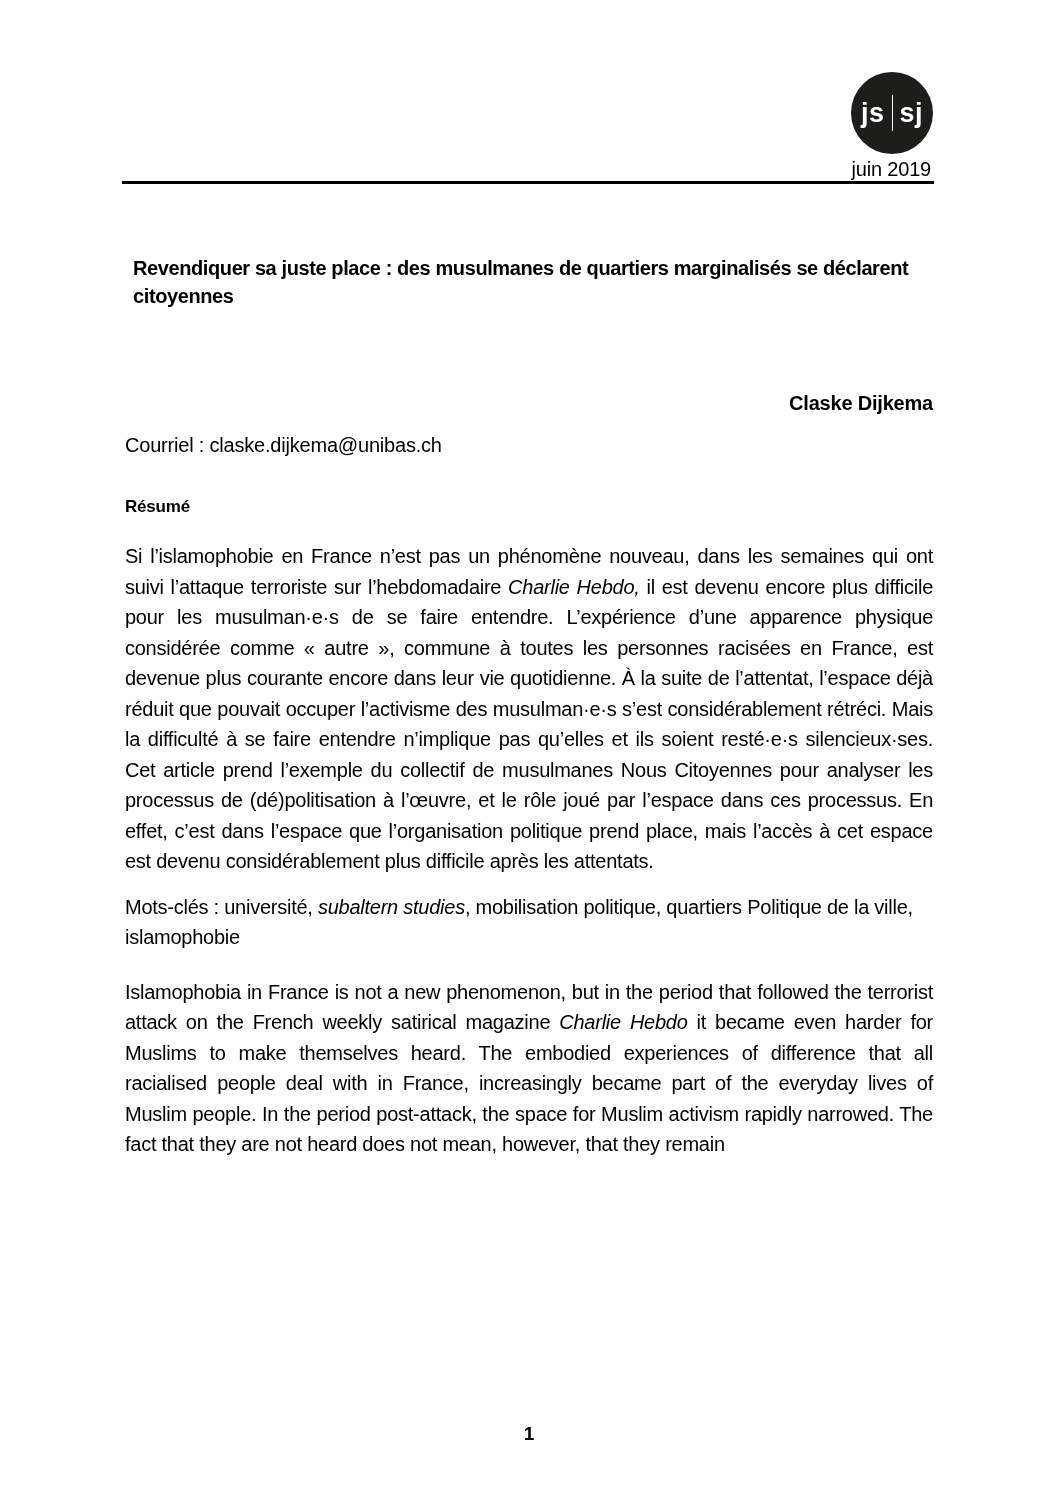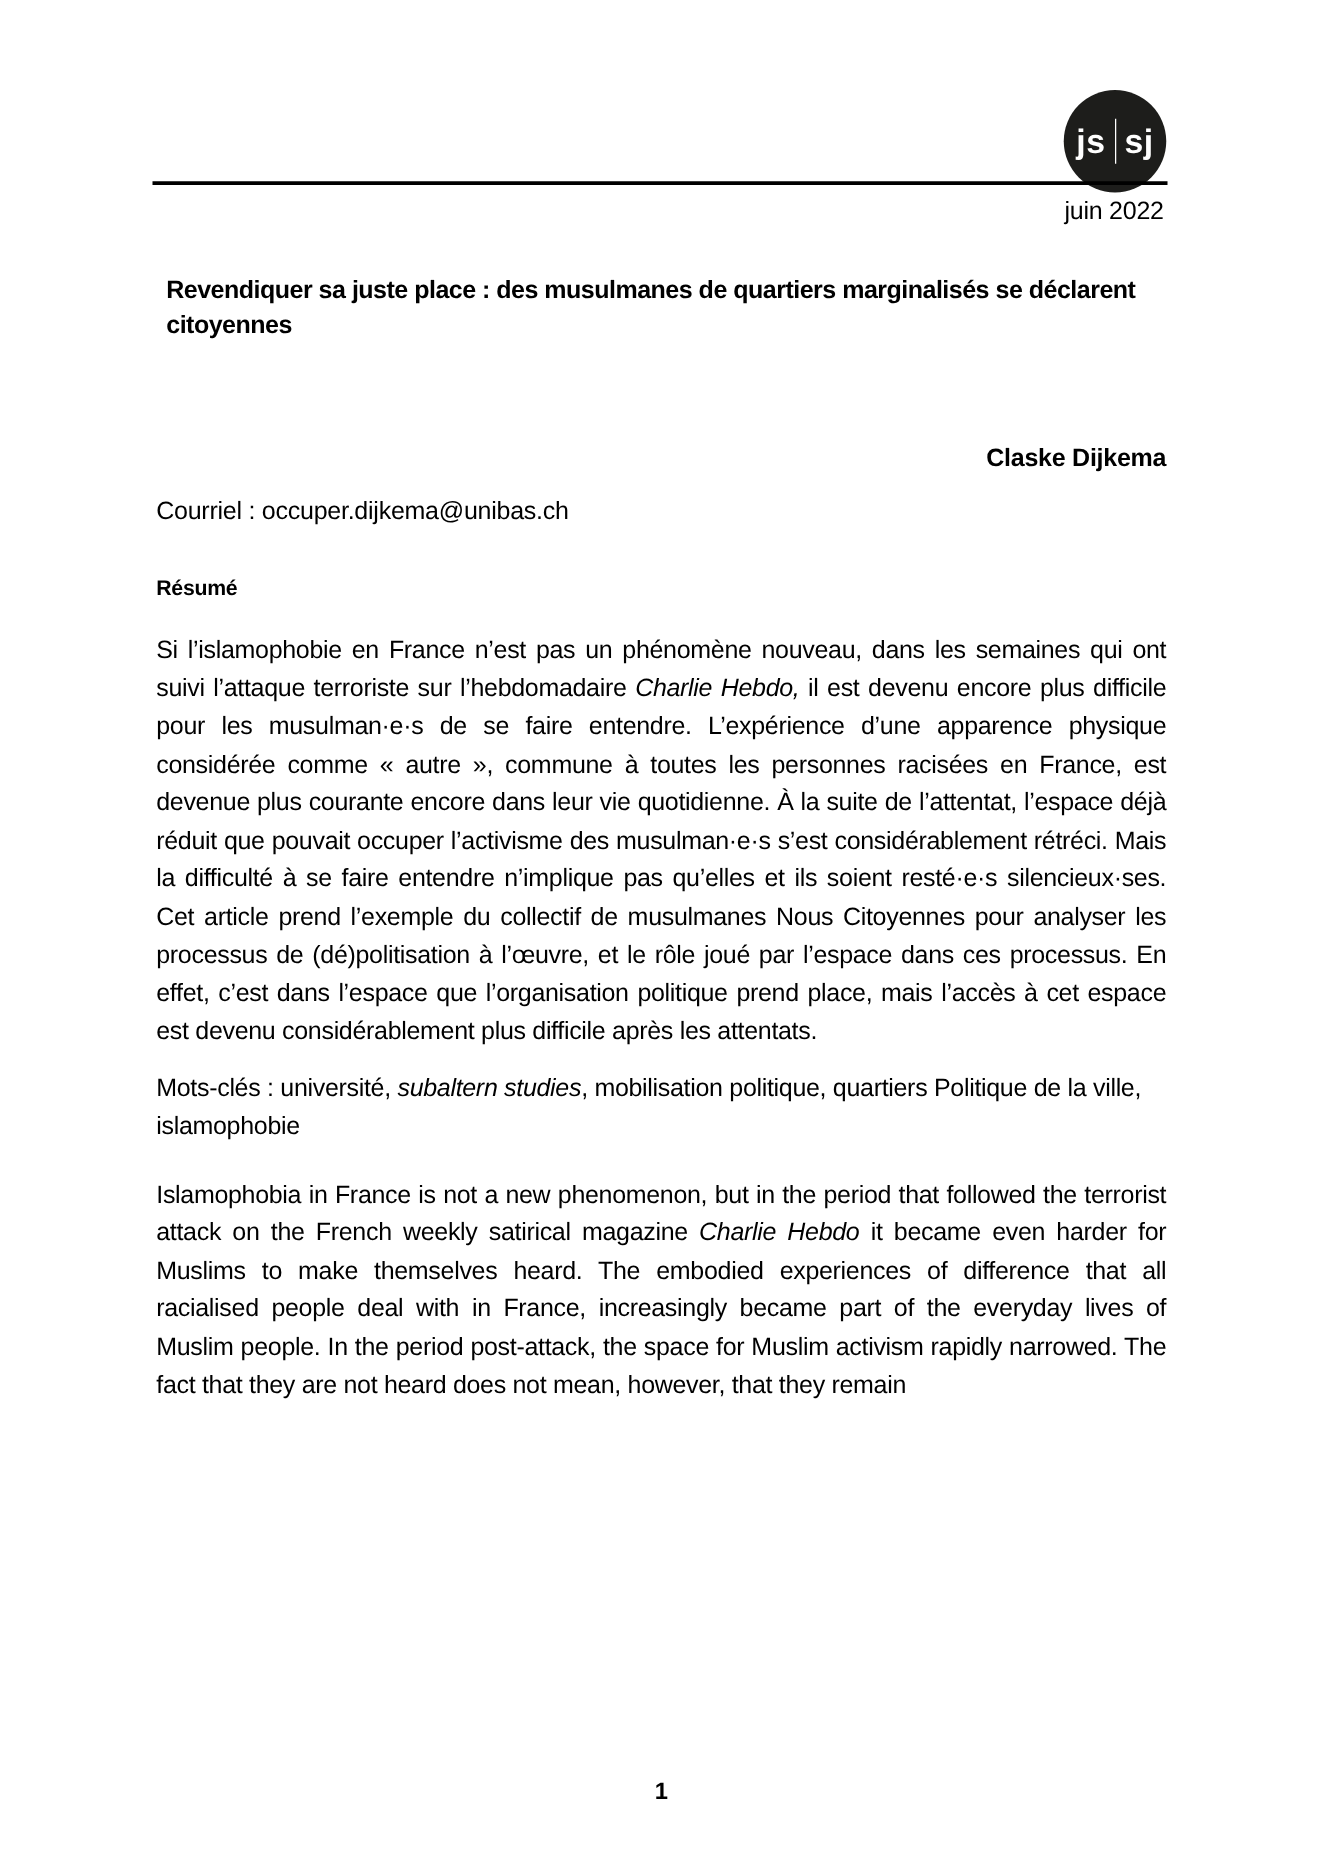--- a/index.html
+++ b/index.html
@@ -13,21 +13,21 @@
     background: #ffffff;
     color: #000000;
     font-family: "Liberation Sans", "DejaVu Sans", sans-serif;
     padding: 0 125px;
     overflow: hidden;
   }
 
   
   .header {
     position: relative;
-    height: 148px;
+    height: 184px;
   }
   .logo-circle {
     position: absolute;
     top: 72px;
     right: 0;
     width: 82px;
     height: 82px;
     border-radius: 50%;
     background: #1d1d1b;
     display: flex;
@@ -128,30 +128,30 @@
 <body>
 
 <div class="page">
 
   <div class="header">
     <div class="logo-circle">
       <span class="logo-text">js</span>
       <span class="logo-divider"></span>
       <span class="logo-text">sj</span>
     </div>
-    <div class="header-date">juin 2022</div>
+    <div class="header-date">juin 2019</div>
     <hr class="header-rule">
   </div>
 
   <h1 class="doc-title">Revendiquer sa juste place : des musulmanes de quartiers marginalisés se déclarent citoyennes</h1>
 
   <div class="doc-author">Claske Dijkema</div>
 
 
-  <p class="email-line">Courriel : occuper.dijkema@unibas.ch</p>
+  <p class="email-line">Courriel : claske.dijkema@unibas.ch</p>
 
   <h2 class="section-heading">Résumé</h2>
 
   <p class="body-paragraph"><span>Si l’islamophobie en France n’est pas un phénomène nouveau, dans les semaines qui ont suivi l’attaque terroriste sur l’hebdomadaire </span><span style="font-style: italic;">Charlie Hebdo,</span><span> il est devenu encore plus difficile pour les musulman·e·s de se faire entendre. L’expérience d’une apparence physique considérée comme « autre », commune à toutes les personnes racisées en France, est devenue plus courante encore dans leur vie quotidienne. À la suite de l’attentat, l’espace déjà réduit que pouvait occuper l’activisme des musulman·e·s s’est considérablement rétréci. Mais la difficulté à se faire entendre n’implique pas qu’elles et ils soient resté·e·s silencieux·ses. Cet article prend l’exemple du collectif de musulmanes Nous Citoyennes pour analyser les processus de (dé)politisation à l’œuvre, et le rôle joué par l’espace dans ces processus. En effet, c’est dans l’espace que l’organisation politique prend place, mais l’accès à cet espace est devenu considérablement plus difficile après les attentats.</span></p>
 
   <p class="keywords-paragraph"><span style="font-weight: 400;">Mots-clés :</span><span> université, </span><span style="font-style: italic;">subaltern studies</span><span>, mobilisation politique, quartiers Politique de la ville, islamophobie</span></p>
 
 
   <p class="body-paragraph"><span>Islamophobia in France is not a new phenomenon, but in the period that followed the terrorist attack on the French weekly satirical magazine </span><span style="font-style: italic;">Charlie Hebdo</span><span> it became even harder for Muslims to make themselves heard. The embodied experiences of difference that all racialised people deal with in France, increasingly became part of the everyday lives of Muslim people. In the period post-attack, the space for Muslim activism rapidly narrowed. The fact that they are not heard does not mean, however, that they remain</span></p>
 

